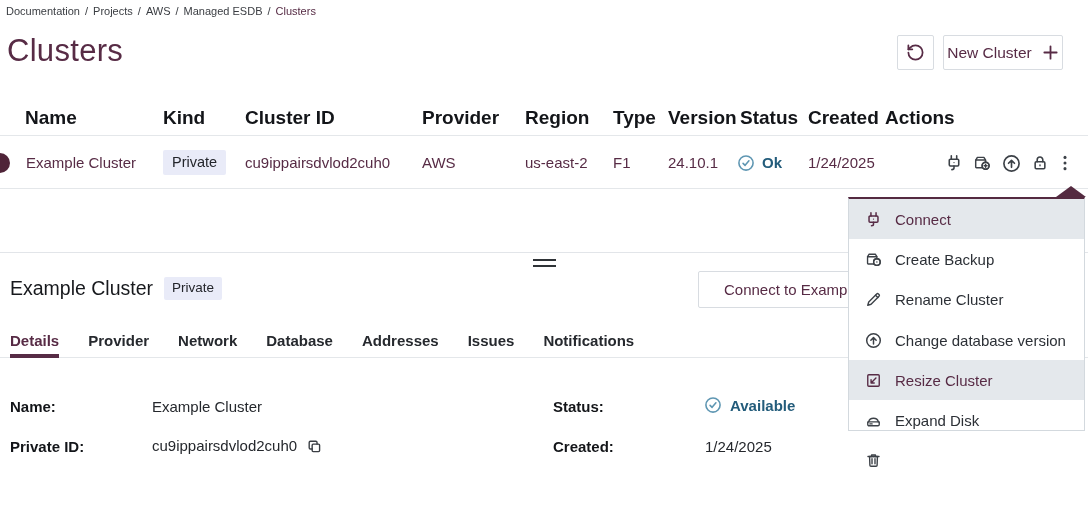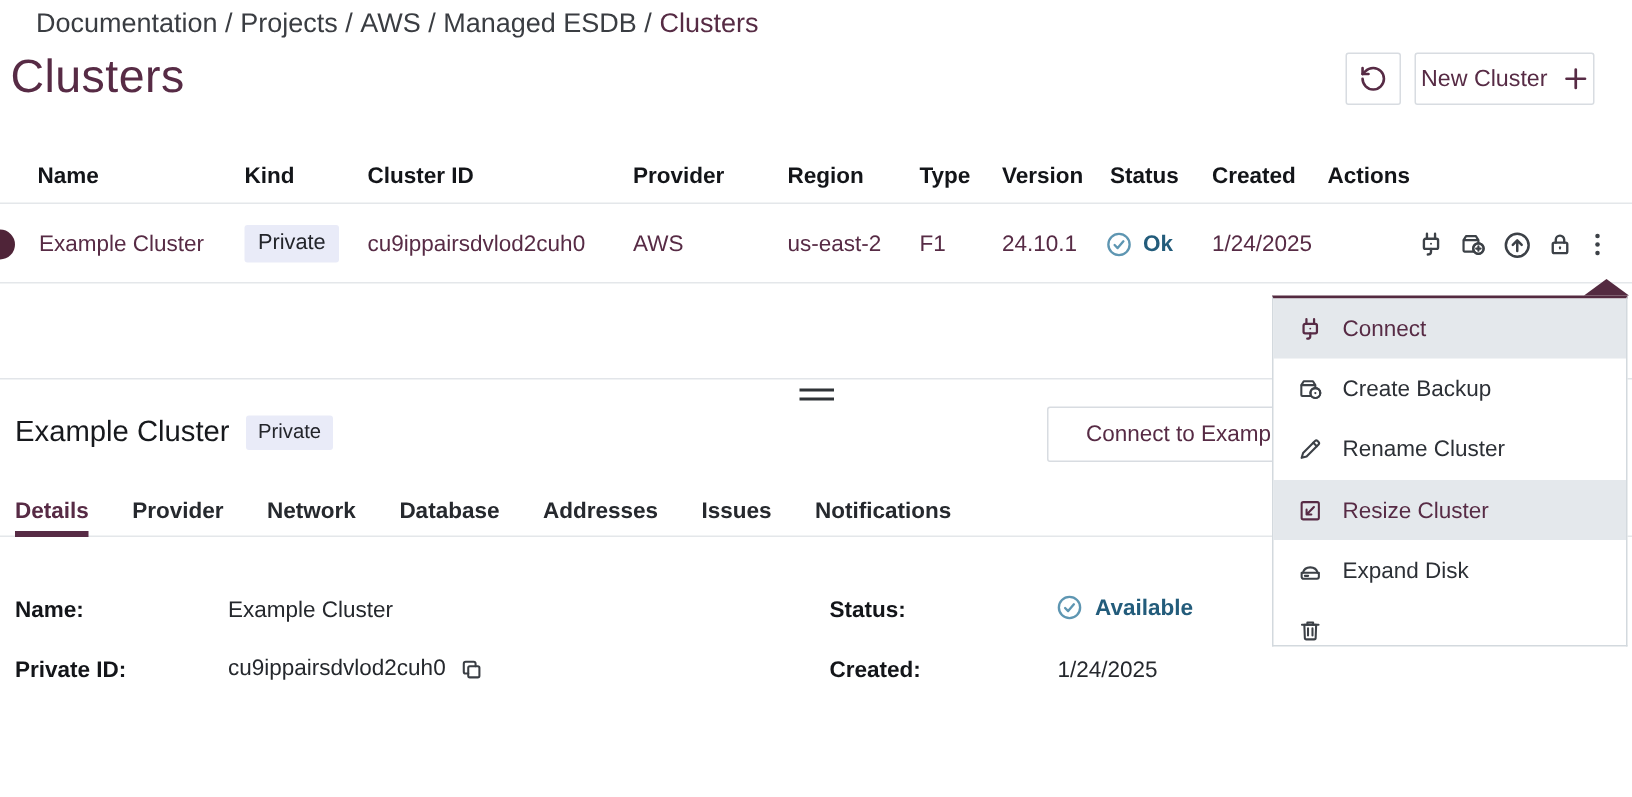--- a/index.html
+++ b/index.html
@@ -1,36 +1,36 @@
 <!DOCTYPE html>
 <html><head>
 <meta charset="utf-8">
 <style>
   * { margin:0; padding:0; box-sizing:border-box; }
   body { background:#fff; }
   .page { position:relative; width:1088px; height:531px; background:#ffffff;
           font-family:"Liberation Sans","DejaVu Sans",sans-serif; color:#25282d; overflow:hidden; }
 
   
-  .breadcrumb { position:absolute; left:24px; top:5px; font-size:18px; color:#3a3d42; }
+  .breadcrumb { position:absolute; left:6px; top:5px; font-size:11px; color:#3a3d42; }
   .crumb { color:#3a3d42; cursor:pointer; }
   .crumb-sep { margin:0 5px; color:#3a3d42; }
   .crumb.current { color:#562b44; }
 
   
   .page-title { position:absolute; left:7px; top:33px; font-size:31px; font-weight:400; color:#572b45; letter-spacing:.3px; }
   .btn { background:#fff; border:1px solid #d8dce1; border-radius:2px; color:#572b45; cursor:pointer;
          display:flex; align-items:center; justify-content:center; font-family:inherit; }
   .refresh-btn { position:absolute; left:897px; top:35px; width:37px; height:35px; }
   .new-cluster-btn { position:absolute; left:943px; top:35px; width:120px; height:35px; gap:10px;
                      font-size:15.5px; font-weight:500; }
 
   
   .thead { position:absolute; left:0; top:100px; width:1088px; height:36px; border-bottom:1px solid #e4e7ea; }
-  .th { position:absolute; top:0; line-height:36px; font-size:15px; font-weight:700; color:#131519; white-space:nowrap; }
+  .th { position:absolute; top:0; line-height:36px; font-size:19px; font-weight:700; color:#131519; white-space:nowrap; }
   .trow { position:absolute; left:0; top:136px; width:1088px; height:53px; border-bottom:1px solid #e4e7ea; cursor:pointer; }
   .td { position:absolute; top:0; line-height:53px; font-size:15px; color:#572b45; white-space:nowrap; }
   .marker { position:absolute; left:0; top:17px; width:10px; height:20px; background:#4f2438;
             border-radius:0 10px 10px 0; }
   .kind-badge, .pill { display:inline-block; background:#e9ebf8; color:#23252b; border-radius:2px;
             font-size:14.5px; padding:4px 9px; line-height:1.2; }
   .td-kind { top:14px; line-height:normal; }
   .status-cell { display:flex; align-items:center; gap:7px; height:53px; }
   .status-cell .ok-text { font-weight:700; color:#235c7b; font-size:15px; }
   .action-btn { position:absolute; top:16px; width:22px; height:22px; border:none; background:none; padding:0;
@@ -266,20 +266,29 @@
     <div class="menu-item">
       <span class="mi-icon">
         <svg width="17" height="17" viewBox="0 0 16 16" fill="none" stroke="currentColor" stroke-width="1.3" stroke-linecap="round" stroke-linejoin="round">
           <path d="M2.6 13.4l.9-3.1 7.5-7.5a1.15 1.15 0 0 1 1.6 0l.6.6a1.15 1.15 0 0 1 0 1.6l-7.5 7.5z"></path>
           <path d="M9.9 3.9l2.2 2.2"></path>
         </svg>
       </span>
       <span class="mi-label">Rename Cluster</span>
     </div>
 
+    <div class="menu-item">
+      <span class="mi-icon">
+        <svg width="17" height="17" viewBox="0 0 16 16" fill="none" stroke="currentColor" stroke-width="1.4" stroke-linecap="round" stroke-linejoin="round">
+          <circle cx="8" cy="8" r="6.4"></circle>
+            <path d="M8 11.2V5.4M5.5 7.8L8 5.3l2.5 2.5"></path>
+        </svg>
+      </span>
+      <span class="mi-label">Change database version</span>
+    </div>
 
     <div class="menu-item hl">
       <span class="mi-icon">
         <svg width="17" height="17" viewBox="0 0 16 16" fill="none" stroke="currentColor" stroke-width="1.3" stroke-linecap="round" stroke-linejoin="round">
           <rect x="2.6" y="2.6" width="10.8" height="10.8" rx="1"></rect>
           <path d="M10.3 5.7l-4.6 4.6M5.7 7.3v3h3"></path>
         </svg>
       </span>
       <span class="mi-label">Resize Cluster</span>
     </div>

